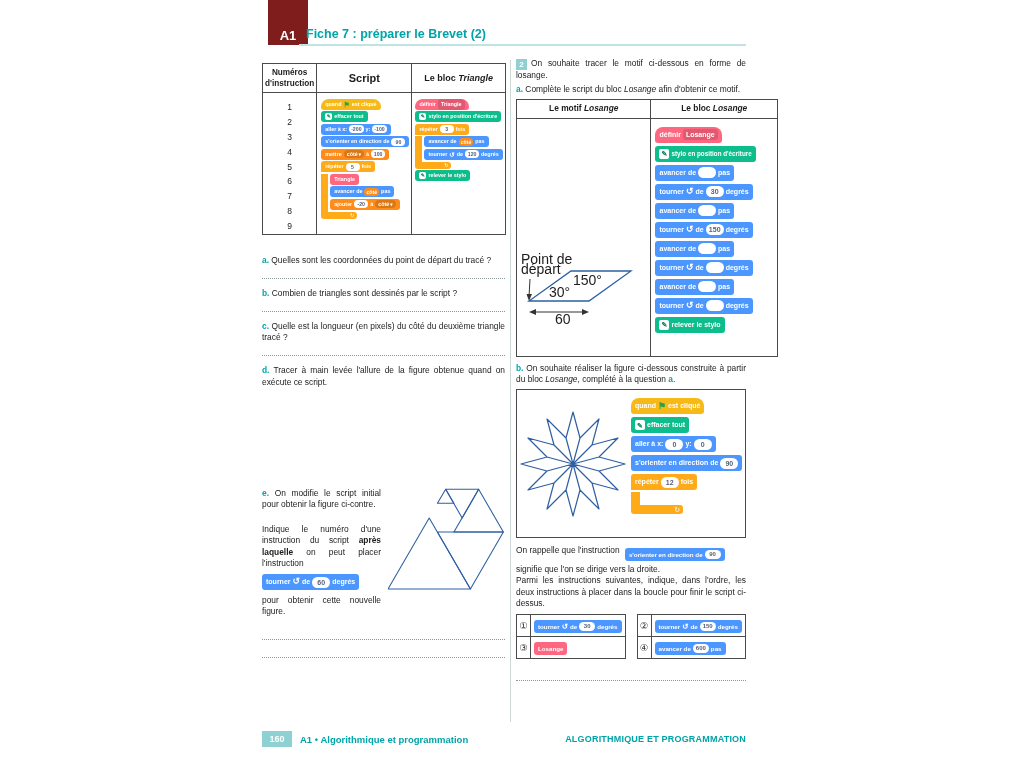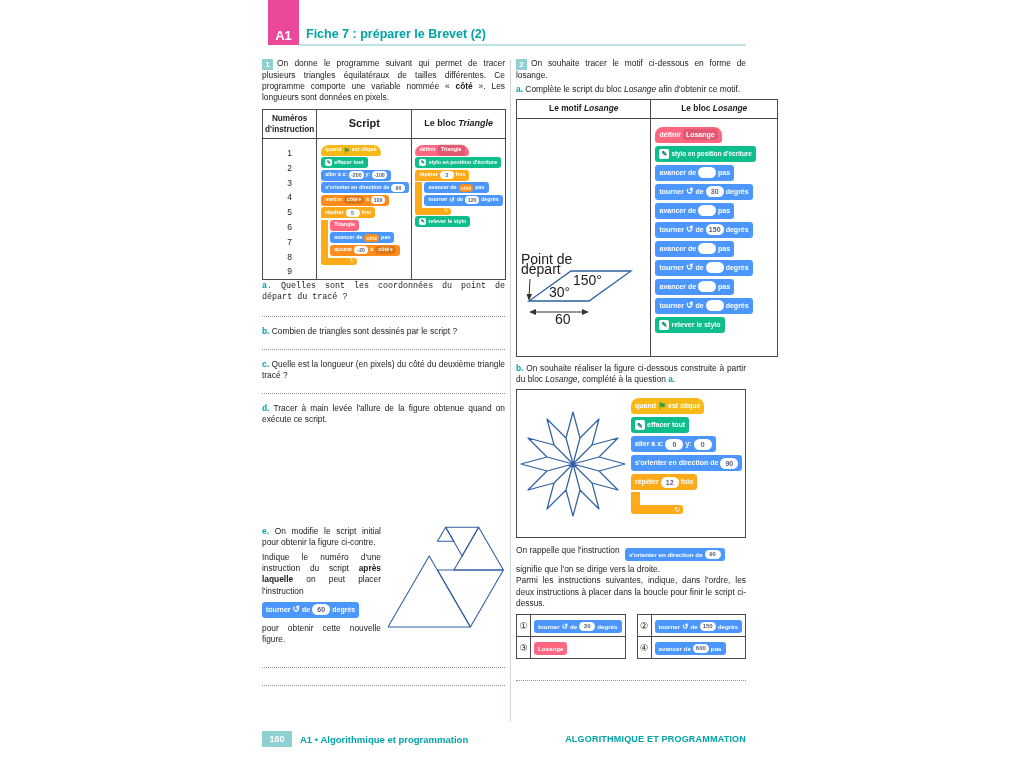--- a/index.html
+++ b/index.html
@@ -1,21 +1,21 @@
 <!DOCTYPE html>
 <html><head>
 <meta charset="utf-8">
 <style>
   * { margin:0; padding:0; box-sizing:border-box; }
   html,body { width:1024px; height:768px; background:#fff; overflow:hidden;
               font-family:"Liberation Sans", sans-serif; color:#1c1c1c; }
   .abs { position:absolute; }
 
   
-  .a1tab { left:268px; top:0; width:31px; height:45px; background:#ec4899;
+  .a1tab { left:268px; top:0; width:40px; height:45px; background:#7f1d1d;
            display:flex; align-items:flex-end; justify-content:center;
            color:#fff; font-weight:bold; font-size:13px; padding-bottom:2px; }
   .ptitle { left:306px; top:27px; color:#00a4a8; font-weight:bold; font-size:12.5px; }
   .hrule { left:299px; top:44px; width:447px; height:2px; background:#bfe4e6; }
 
   
   .col { position:absolute; top:58px; font-size:8.4px; line-height:11.2px; text-align:justify; }
   .col-left  { left:262px; width:243px; }
   .col-right { left:516px; width:230px; }
   .vdivider { left:510px; top:60px; width:1px; height:662px; background:#ccd8d8; }
@@ -111,21 +111,20 @@
 </head>
 <body>
 
 <div class="abs a1tab">A1</div>
 <div class="abs ptitle">Fiche 7 : préparer le Brevet (2)</div>
 <div class="abs hrule"></div>
 <div class="abs vdivider"></div>
 
 <div class="col col-left">
 
-  <p><span class="exbadge">1</span><span>On donne le programme suivant qui permet de tracer plusieurs triangles équilatéraux de tailles différentes. Ce programme comporte une variable nommée « </span><b class="kw">côté</b><span> ». Les longueurs sont données en pixels.</span></p>
 
   <table class="dtable t1">
     <tbody>
         <tr>
       <th><span>Numéros</span><br><span>d'instruction</span></th>
       <th style="font-size:11px;">Script</th>
       <th style="font-size:9px;"><span>Le bloc </span><span class="ital">Triangle</span></th>
     </tr>
     <tr>
       <td class="numcol">
@@ -229,37 +228,37 @@
         </div>
         <div class="sb sm c-pen">
           <span class="peni">✎</span>
               <span>relever le stylo</span>
         </div>
       </td>
     </tr>
   </tbody>
     </table>
 
-  <p style="margin-top:1px;font-family:Liberation Mono, monospace;"><span class="qlbl">a.</span> <span>Quelles sont les coordonnées du point de départ du tracé ?</span></p>
+  <p style="margin-top:20px;"><span class="qlbl">a.</span> <span>Quelles sont les coordonnées du point de départ du tracé ?</span></p>
   <div class="dotline"></div>
 
   <p style="margin-top:4px;"><span class="qlbl">b.</span> <span>Combien de triangles sont dessinés par le script ?</span></p>
   <div class="dotline"></div>
 
   <p style="margin-top:4px;"><span class="qlbl">c.</span> <span>Quelle est la longueur (en pixels) du côté du deuxième triangle tracé ?</span></p>
   <div class="dotline"></div>
 
   <p style="margin-top:4px;"><span class="qlbl">d.</span> <span>Tracer à main levée l'allure de la figure obtenue quand on exécute ce script.</span></p>
 
   <div class="espacer"></div>
 
   <div class="erow">
     <div class="etext">
       <p><span class="qlbl">e.</span> <span>On modifie le script initial pour obtenir la figure ci-contre.</span></p>
-      <p style="margin-top:4px;"><span>Indique le numéro d'une instruction du script </span><b>après laquelle</b><span> on peut placer l'instruction</span></p>
+      <p style="margin-top:14px;"><span>Indique le numéro d'une instruction du script </span><b>après laquelle</b><span> on peut placer l'instruction</span></p>
       <div class="sb lg c-motion" style="margin-top:5px;">
         <span>tourner</span>
           <span class="ccw">↺</span>
           <span>de</span>
           <span class="oval">60</span>
           <span>degrés</span>
       </div>
       <p style="margin-top:5px;"><span>pour obtenir cette nouvelle figure.</span></p>
     </div>
     <svg width="118" height="103" viewBox="0 0 142 122">

